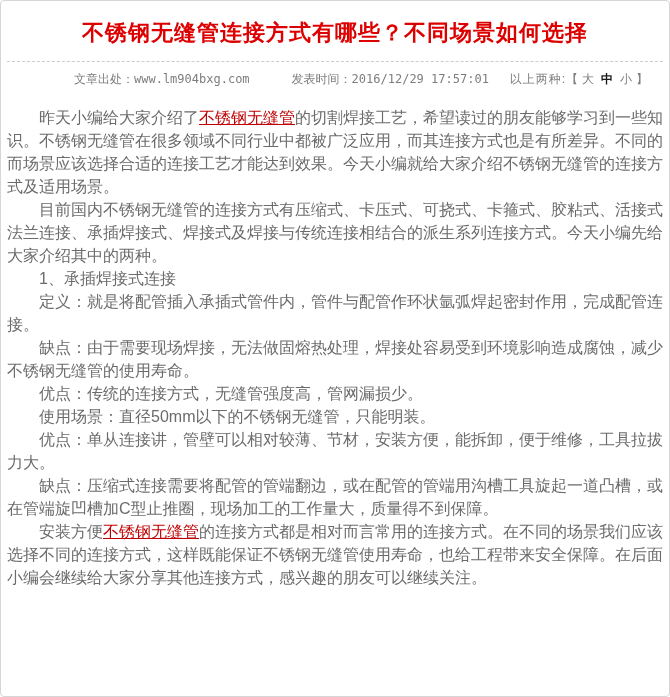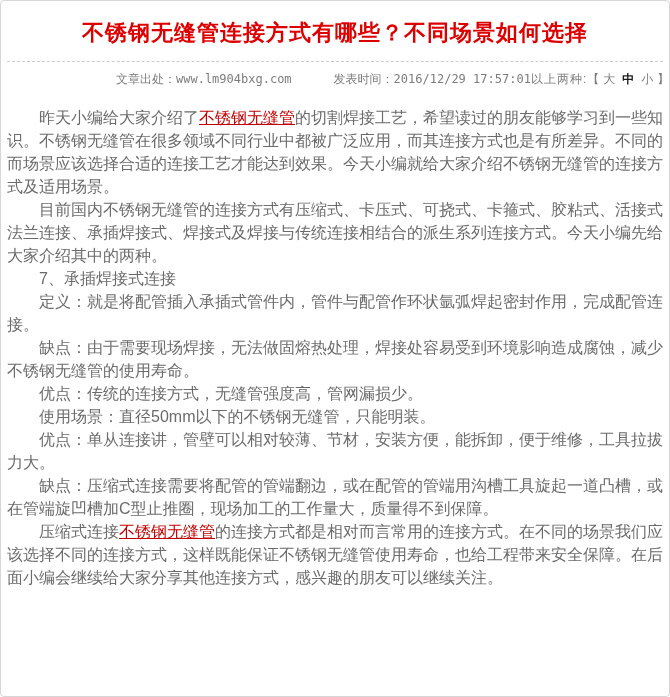--- a/index.html
+++ b/index.html
@@ -36,21 +36,20 @@
     border-bottom:1px dashed #cccccc;
     height:0;
   }
   .meta{
     display:flex;
     align-items:center;
     padding:9px 20px 8px 73px;
     font-size:12px;
     color:var(--meta-gray);
     white-space:nowrap;
-    margin-left:42px;
   }
   .meta .mono{
     font-family:"DejaVu Sans Mono","Liberation Mono",monospace;
     font-size:12px;
   }
   .meta-item + .meta-item{margin-left:42px;}
   .fontsize{margin-left:auto;letter-spacing:1px;}
   .fontsize .size{
     cursor:pointer;
     text-decoration:none;
@@ -93,23 +92,23 @@
       <span>发表时间：</span><span class="mono">2016/12/29 17:57:01</span>
     </span>
     <span class="fontsize">
       <span>以上两种:</span><span>【</span><a class="size">大</a><a class="size active">中</a><a class="size">小</a><span>】</span>
     </span>
   </div>
 
   <div class="body">
       <p><span>昨天小编给大家介绍了</span><span class="red-link">不锈钢无缝管</span><span>的切割焊接工艺，希望读过的朋友能够学习到一些知识。不锈钢无缝管在很多领域不同行业中都被广泛应用，而其连接方式也是有所差异。不同的而场景应该选择合适的连接工艺才能达到效果。今天小编就给大家介绍不锈钢无缝管的连接方式及适用场景。</span></p>
       <p><span>目前国内不锈钢无缝管的连接方式有压缩式、卡压式、可挠式、卡箍式、胶粘式、活接式法兰连接、承插焊接式、焊接式及焊接与传统连接相结合的派生系列连接方式。今天小编先给大家介绍其中的两种。</span></p>
-      <p><span>7、承插焊接式连接</span></p>
+      <p><span>1、承插焊接式连接</span></p>
       <p><span>定义：就是将配管插入承插式管件内，管件与配管作环状氩弧焊起密封作用，完成配管连接。</span></p>
       <p><span>缺点：由于需要现场焊接，无法做固熔热处理，焊接处容易受到环境影响造成腐蚀，减少不锈钢无缝管的使用寿命。</span></p>
       <p><span>优点：传统的连接方式，无缝管强度高，管网漏损少。</span></p>
       <p><span>使用场景：直径50mm以下的不锈钢无缝管，只能明装。</span></p>
       <p><span>优点：单从连接讲，管壁可以相对较薄、节材，安装方便，能拆卸，便于维修，工具拉拔力大。</span></p>
       <p><span>缺点：压缩式连接需要将配管的管端翻边，或在配管的管端用沟槽工具旋起一道凸槽，或在管端旋凹槽加C型止推圈，现场加工的工作量大，质量得不到保障。</span></p>
-      <p><span>压缩式连接</span><span class="red-link">不锈钢无缝管</span><span>的连接方式都是相对而言常用的连接方式。在不同的场景我们应该选择不同的连接方式，这样既能保证不锈钢无缝管使用寿命，也给工程带来安全保障。在后面小编会继续给大家分享其他连接方式，感兴趣的朋友可以继续关注。</span></p>
+      <p><span>安装方便</span><span class="red-link">不锈钢无缝管</span><span>的连接方式都是相对而言常用的连接方式。在不同的场景我们应该选择不同的连接方式，这样既能保证不锈钢无缝管使用寿命，也给工程带来安全保障。在后面小编会继续给大家分享其他连接方式，感兴趣的朋友可以继续关注。</span></p>
     </div>
 
 </div>
 
 </body></html>

